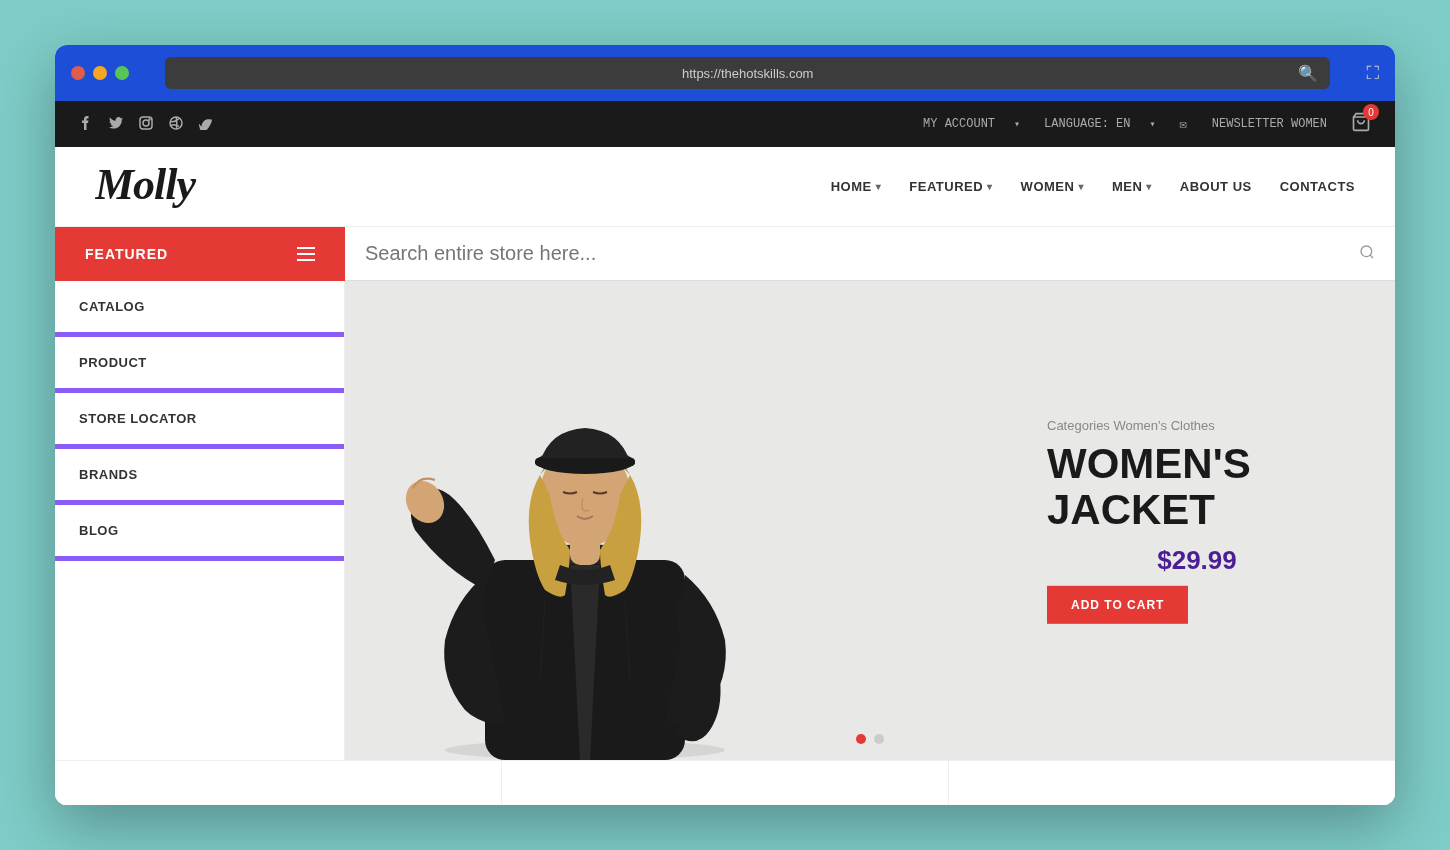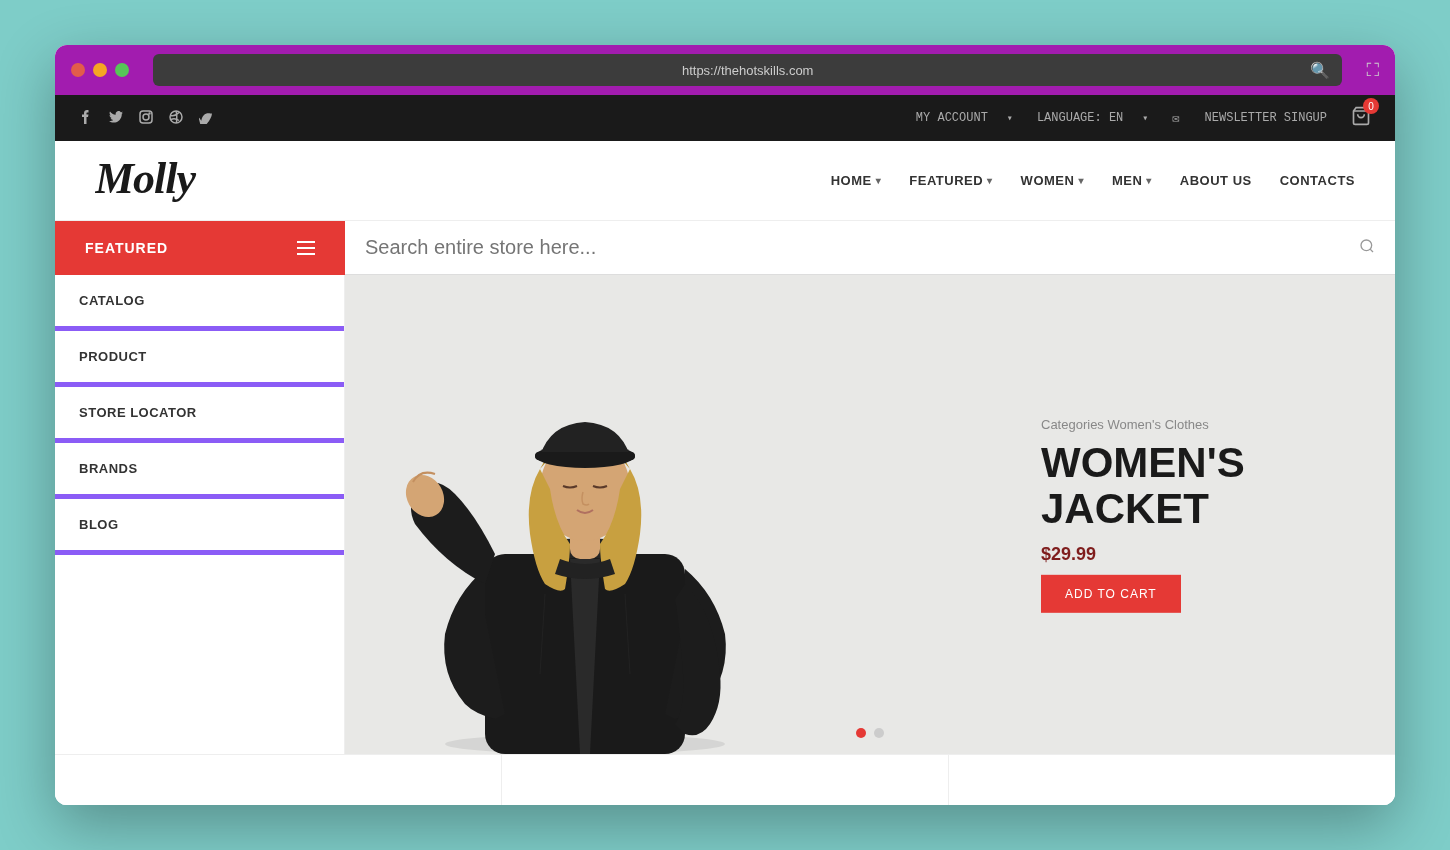--- a/index.html
+++ b/index.html
@@ -16,26 +16,26 @@
       width: 1340px;
       height: 760px;
       background: #fff;
       border-radius: 12px;
       overflow: hidden;
       box-shadow: 0 20px 60px rgba(0,0,0,0.3);
     }
 
     
     .browser-chrome {
-      background: #a21caf;
-      height: 50px;
+      background: #1d4ed8;
+      height: 56px;
       display: flex;
       align-items: center;
       padding: 0 16px;
-      gap: 12px;
+      gap: 24px;
     }
     .traffic-lights {
       display: flex;
       gap: 8px;
       align-items: center;
     }
     .traffic-light {
       width: 14px;
       height: 14px;
       border-radius: 50%;
@@ -253,57 +253,58 @@
       flex: 1;
       background: #e8e8e6;
       position: relative;
       overflow: hidden;
       display: flex;
       align-items: center;
     }
 
     .hero-text {
       position: absolute;
-      right: 54px;
+      right: 48px;
       top: 50%;
       transform: translateY(-50%);
       width: 300px;
     }
     .hero-category {
       font-size: 13px;
       color: #888;
       margin-bottom: 8px;
     }
     .hero-title {
       font-size: 42px;
       font-weight: 900;
       color: #1a1a1a;
       line-height: 1.1;
       margin-bottom: 12px;
       text-transform: uppercase;
     }
     .hero-price {
-      font-size: 18px;
+      font-size: 26px;
       font-weight: 700;
-      color: #7f1d1d;
+      color: #4c1d95;
       margin-bottom: 10px;
+      text-align: center;
     }
     .hero-desc {
       font-size: 12px;
       color: #888;
       line-height: 1.6;
       margin-bottom: 20px;
     }
     .add-to-cart-btn {
       background: #e53935;
       color: white;
       border: none;
       padding: 12px 24px;
       font-size: 12px;
-      font-weight: 400;
+      font-weight: 700;
       letter-spacing: 1px;
       text-transform: uppercase;
       cursor: pointer;
     }
 
     
     .slider-dots {
       position: absolute;
       bottom: 16px;
       left: 50%;
@@ -405,21 +406,21 @@
       <div class="top-bar-item">
         <span>MY ACCOUNT</span>
         <span class="arrow">▾</span>
       </div>
       <div class="top-bar-item">
         <span>LANGUAGE: EN</span>
         <span class="arrow">▾</span>
       </div>
       <div class="top-bar-item">
         <span style="margin-right:6px; color:#aaa;">✉</span>
-        <span>NEWSLETTER SINGUP</span>
+        <span>NEWSLETTER WOMEN</span>
       </div>
       <div class="cart-icon-wrapper">
         <svg class="cart-svg" viewBox="0 0 24 24">
           <path d="M6 2L3 6v14a2 2 0 002 2h14a2 2 0 002-2V6l-3-4z" stroke="#aaa" stroke-width="2" fill="none"></path>
           <line x1="3" y1="6" x2="21" y2="6" stroke="#aaa" stroke-width="2"></line>
           <path d="M16 10a4 4 0 01-8 0" stroke="#aaa" stroke-width="2" fill="none"></path>
         </svg>
         <div class="cart-badge">0</div>
       </div>
     </div>

